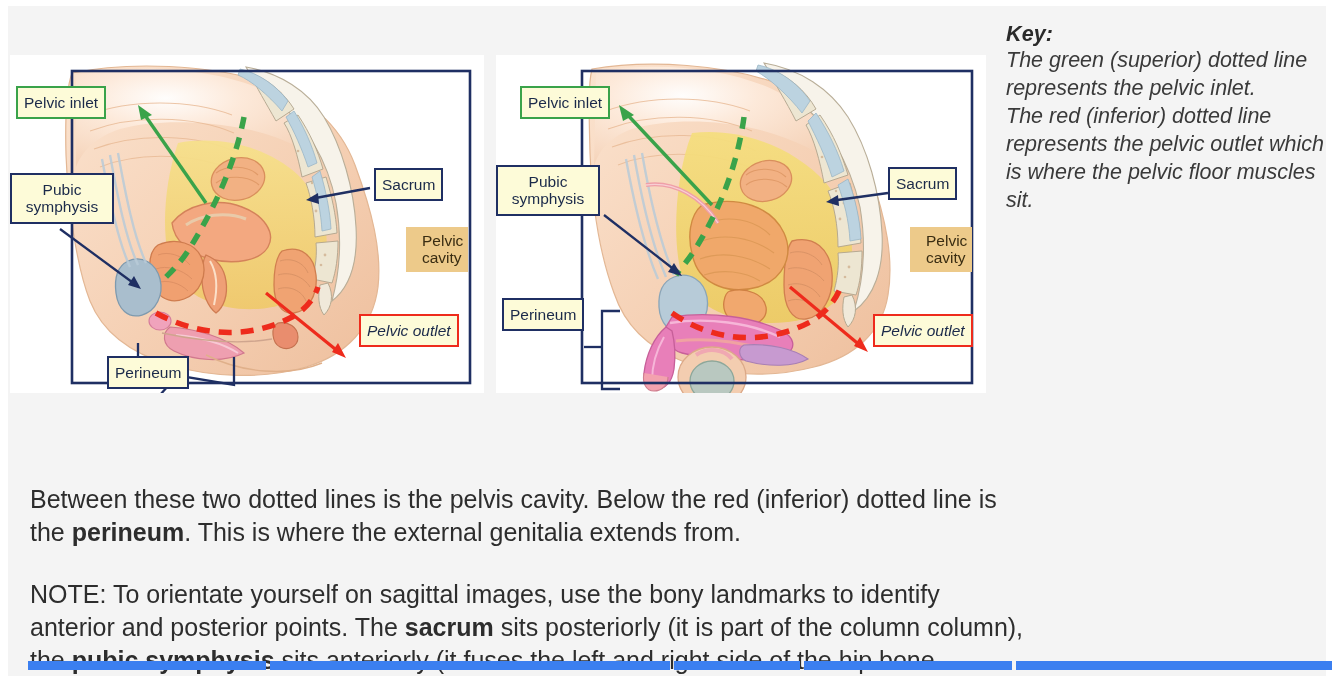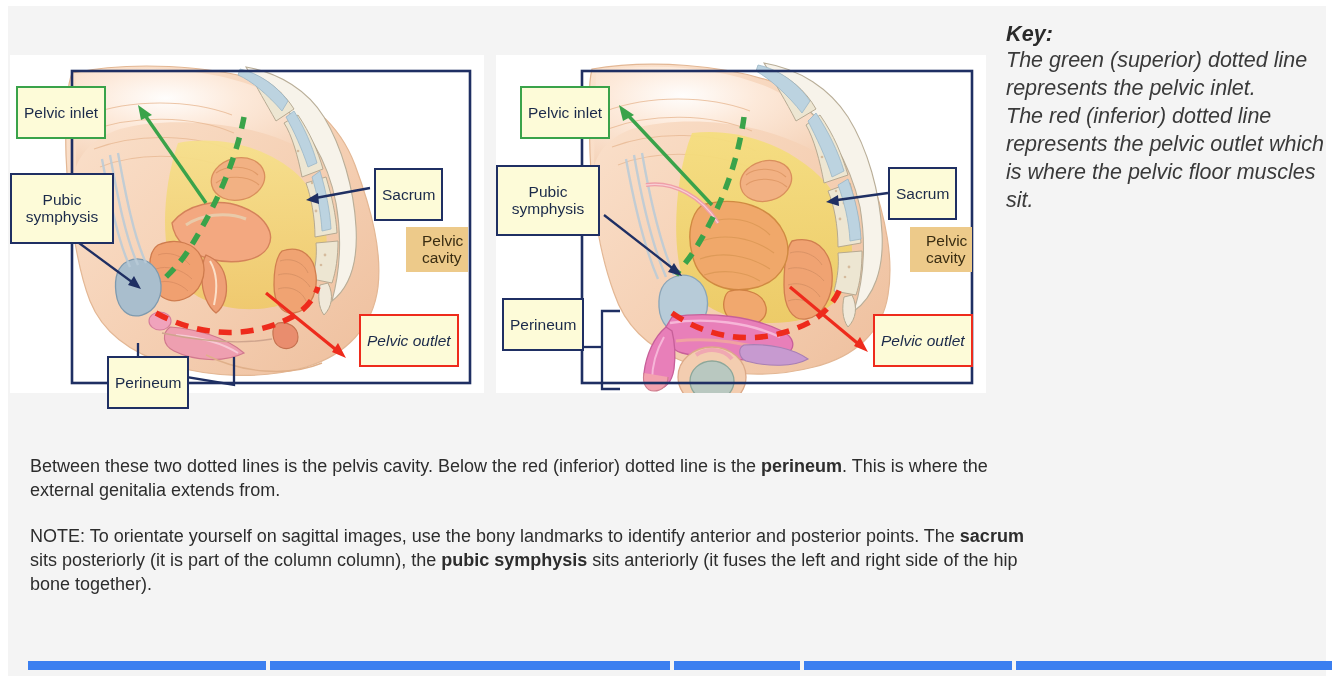--- a/index.html
+++ b/index.html
@@ -47,39 +47,39 @@
     font-size: 21.5px; line-height: 1.30; color: #3a3a3a;
   }
 
   
   .prose {
     position: absolute;
     left: 22px; top: 449px;
     width: 1000px;
     color: #2d2d2d;
   }
-  .prose p { font-size: 18px; line-height: 1.33; margin-bottom: 22px; }
+  .prose p { font-size: 25px; line-height: 1.33; margin-bottom: 22px; margin-top: 28px; }
   .prose b { font-weight: bold; }
 
   
   .footer-bar {
     position: absolute;
     left: 8px; bottom: 0px;
     width: 1324px; height: 9px;
   }
   .seg { position: absolute; top: 0; height: 9px; background: #3b7ff0; }
 
   
   .chip {
     position: absolute;
     background: #fdfbd8;
     color: #1b2a4a;
     font-size: 15.5px;
     line-height: 1.12;
-    padding: 16px 6px;
+    padding: 6px 6px;
     text-align: center;
     white-space: nowrap;
     border: 2px solid #1f2f63;
     z-index: 6;
   }
   .chip.green  { border-color: #3aa34a; }
   .chip.red    { border-color: #ee2b1c; font-style: italic; }
   .chip.cavity {
     background: #edca8a; border: none; color: #3a2d12;
     white-space: normal; width: 62px; padding: 5px 16px;

